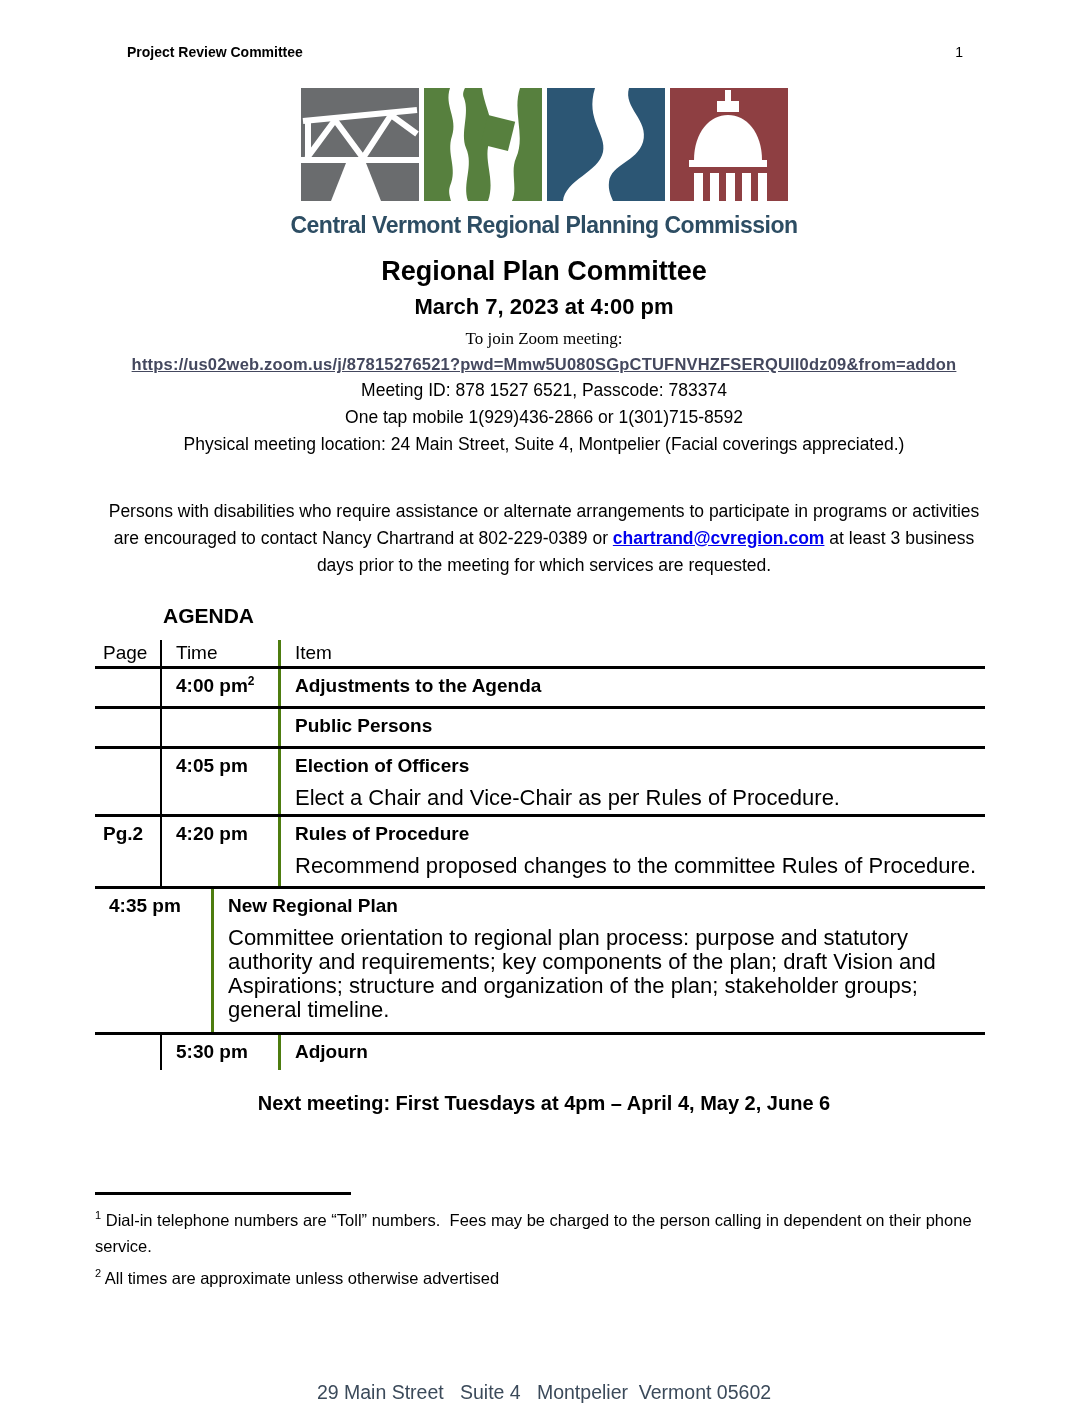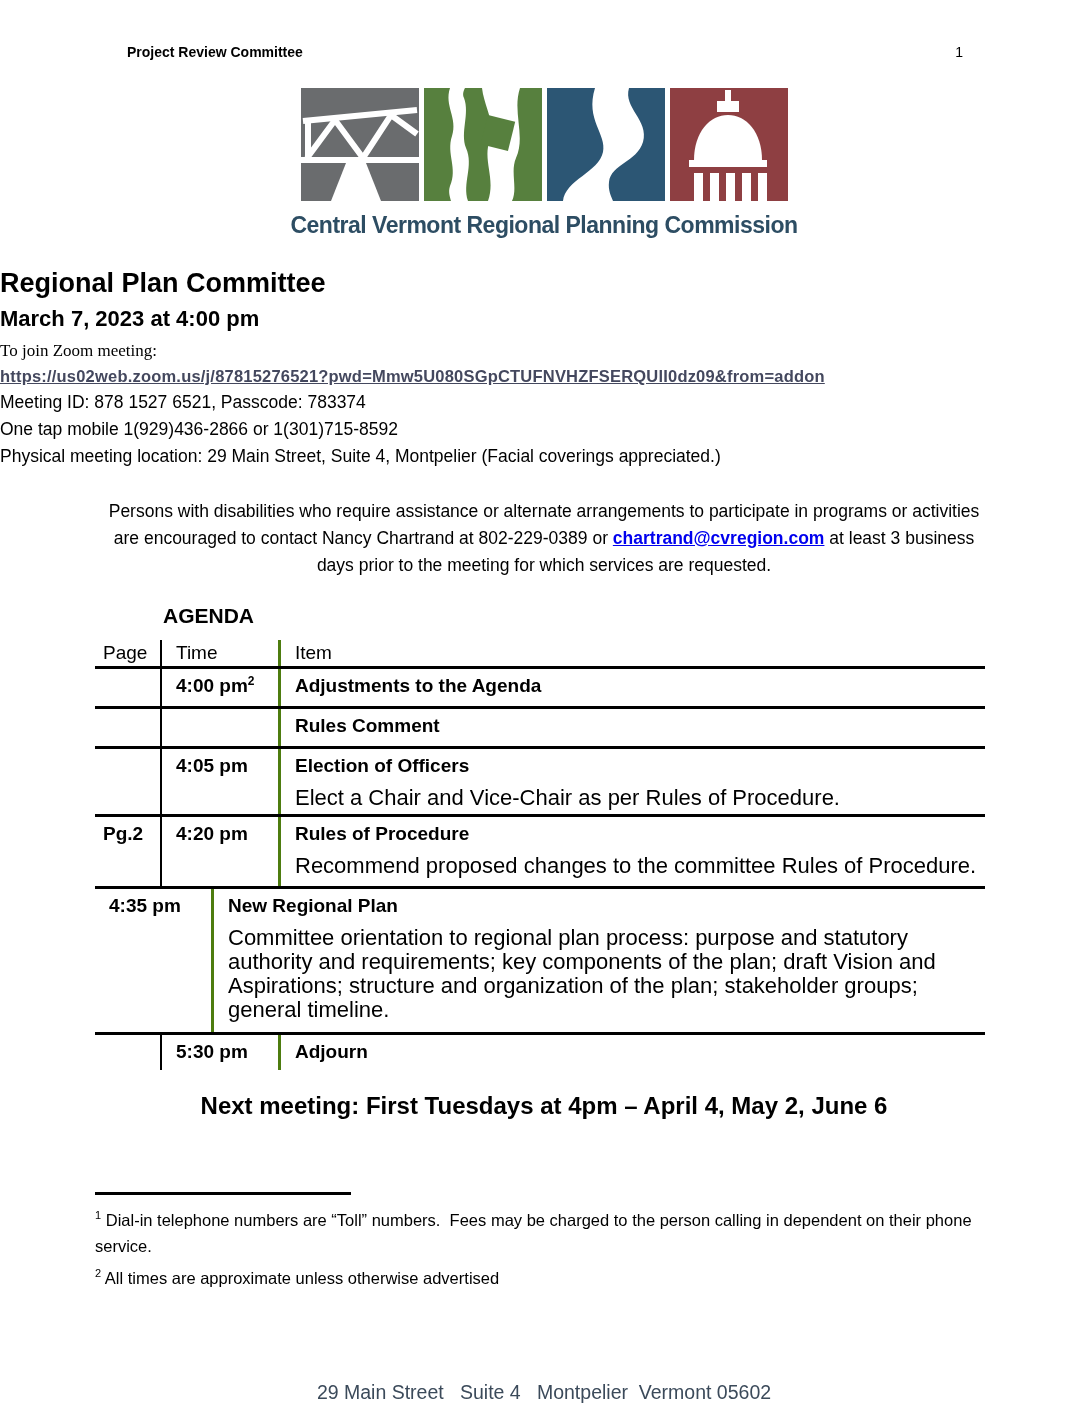--- a/index.html
+++ b/index.html
@@ -19,21 +19,21 @@
   .page-header .doc-title { font-weight:bold; }
 
   .logo-block { position:absolute; top:88px; left:0; width:100%; text-align:center; }
   .logo-tiles { display:inline-flex; gap:5px; }
   .logo-tiles svg { display:block; }
   .logo-wordmark {
     margin-top:7px; color:#2d4d63; font-weight:bold; font-size:23px;
     letter-spacing:-0.5px;
   }
 
-  .title-block { position:absolute; top:268px; left:0; width:100%; }
+  .title-block { position:absolute; top:256px; left:0; width:100%; text-align:center; }
   .meeting-title { font-size:27px; font-weight:bold; }
   .meeting-date  { font-size:22px; font-weight:bold; margin-top:7px; }
   .zoom-label    { font-size:17px; margin-top:9px;font-family:Liberation Serif, serif; }
   .zoom-url-line { margin-top:6px; }
   .zoom-url { font-size:16.5px; font-weight:bold; color:#44485e; letter-spacing:0.2px; }
   .meet-line { font-size:17.5px; margin-top:6px; }
 
   .accessibility {
     position:absolute; top:498px; left:94px; width:900px;
     text-align:center; font-size:17.5px; line-height:27px;
@@ -50,21 +50,21 @@
   .c-item { flex:1; padding:6px 4px 4px 14px; }
   .t-head .c-page, .t-head .c-time, .t-head .c-item { font-weight:normal; font-size:19px; padding-top:2px; padding-bottom:2px; }
   .t-data { border-top:3px solid #000; }
   .item-title { font-size:19px; font-weight:bold; }
   .item-desc { font-size:22px; line-height:24px; margin-top:9px; }
   .item-desc:empty { display:none; }
   sup.tsup { font-size:12px; font-weight:bold; vertical-align:super; line-height:0; }
 
   .next-meeting {
     position:absolute; top:1092px; left:0; width:100%;
-    text-align:center; font-size:24px; font-weight:bold;
+    text-align:center; font-size:20px; font-weight:bold;
   }
 
   .footnote-rule { position:absolute; top:1192px; left:95px; width:256px; border-top:3px solid #000; }
   .footnotes { position:absolute; top:1202px; left:95px; width:900px; font-size:16.5px; line-height:26.5px; }
   .footnote { white-space:pre-wrap; }
   .footnote sup { font-size:11px; }
 
   .doc-footer {
     position:absolute; top:1322px; left:0; width:100%;
     text-align:center; color:#3b4a5a; font-size:19.5px; line-height:28px;
@@ -119,21 +119,21 @@
 
 <div class="title-block">
   <div class="meeting-title">Regional Plan Committee</div>
   <div class="meeting-date">March 7, 2023 at 4:00 pm</div>
   <div class="zoom-label">To join Zoom meeting:</div>
   <div class="zoom-url-line">
     <a class="zoom-url">https://us02web.zoom.us/j/87815276521?pwd=Mmw5U080SGpCTUFNVHZFSERQUlI0dz09&amp;from=addon</a>
   </div>
   <div class="meet-line">Meeting ID: 878 1527 6521, Passcode: 783374</div>
   <div class="meet-line">One tap mobile 1(929)436-2866 or 1(301)715-8592</div>
-  <div class="meet-line">Physical meeting location: 29 Main Street, Suite 4, Montpelier (Facial coverings appreciated.)</div>
+  <div class="meet-line">Physical meeting location: 24 Main Street, Suite 4, Montpelier (Facial coverings appreciated.)</div>
 </div>
 
 <div class="accessibility"><span>Persons with disabilities who require assistance or alternate arrangements to participate in programs or activities are encouraged to contact Nancy Chartrand at 802-229-0389 or </span><a class="email-link">chartrand@cvregion.com</a><span> at least 3 business days prior to the meeting for which services are requested.</span></div>
 
 <div class="agenda-heading">AGENDA</div>
 
 <div class="agenda-table">
   <div class="t-row t-head">
     <div class="c-page">Page</div>
     <div class="c-time">Time</div>
@@ -146,21 +146,21 @@
     <div class="c-item">
       <div class="item-title">Adjustments to the Agenda</div>
 
     </div>
   </div>
 
   <div class="t-row t-data" style="min-height:40px">
     <div class="c-page"></div>
     <div class="c-time"><span></span><sup class="tsup"></sup></div>
     <div class="c-item">
-      <div class="item-title">Rules Comment</div>
+      <div class="item-title">Public Persons</div>
 
     </div>
   </div>
 
   <div class="t-row t-data" style="min-height:61px">
     <div class="c-page"></div>
     <div class="c-time"><span>4:05 pm</span><sup class="tsup"></sup></div>
     <div class="c-item">
       <div class="item-title">Election of Officers</div>
       <div class="item-desc">Elect a Chair and Vice-Chair as per Rules of Procedure.</div>

